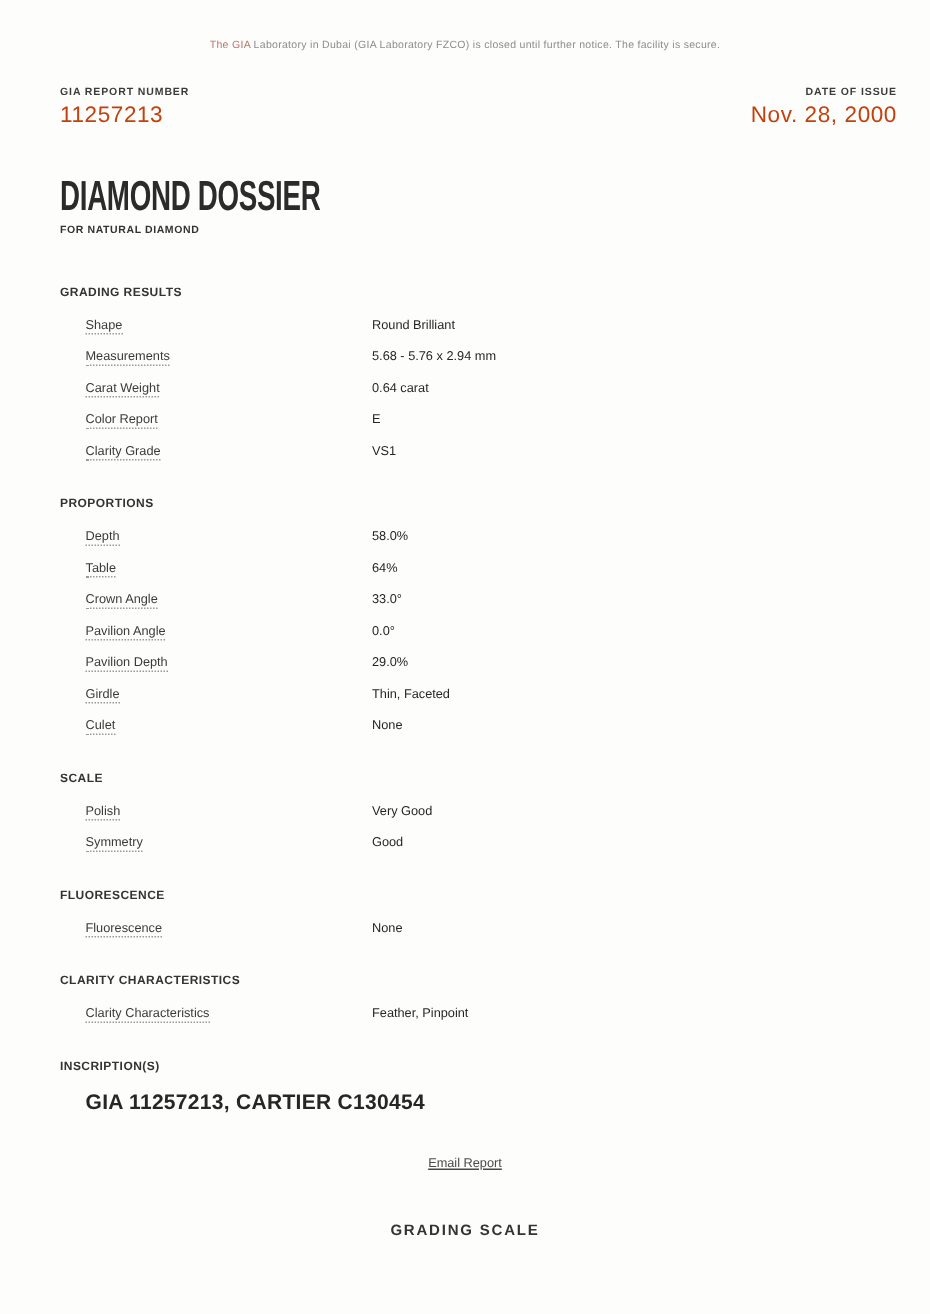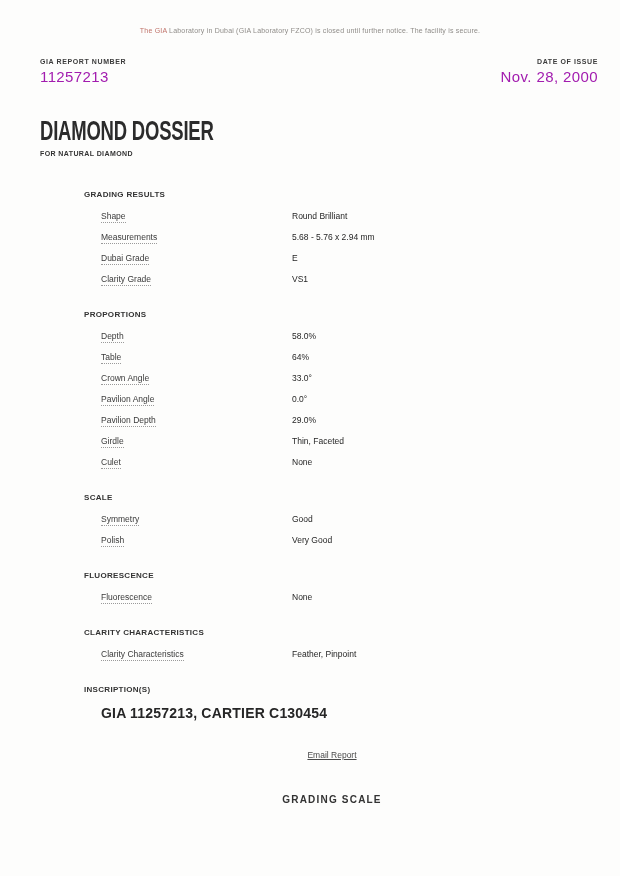--- a/index.html
+++ b/index.html
@@ -15,33 +15,33 @@
   .notice .n-red{color:#c0736a;}
   .notice .n-gray{color:#8f8c88;}
   .header-row{
     position:absolute;top:58px;left:40px;right:22px;
     display:flex;justify-content:space-between;align-items:flex-start;
   }
   .small-label{
     font-size:7px;font-weight:bold;letter-spacing:.6px;color:#3c3c3c;
   }
   .big-value{
-    font-size:15px;color:#a21caf;margin-top:3px;letter-spacing:.4px;
+    font-size:15px;color:#c2410c;margin-top:3px;letter-spacing:.4px;
   }
   .date-block{text-align:right;}
   .title-block{position:absolute;top:117px;left:40px;}
   .title-block h1{
     margin:0;font-size:28px;font-weight:bold;color:#2b2b2b;
     transform:scaleX(.66);transform-origin:0 0;white-space:nowrap;
     letter-spacing:-.3px;line-height:1;
   }
   .title-block .subtitle{
     font-size:7px;font-weight:bold;letter-spacing:.4px;color:#333;margin-top:5px;
   }
-  .content{position:absolute;top:190px;left:0;right:0;padding-left:44px;}
+  .content{position:absolute;top:190px;left:0;right:0;}
   .section{margin-top:26px;}
   .section:first-child{margin-top:0;}
   .section-heading{
     margin-left:40px;font-size:8px;font-weight:bold;letter-spacing:.3px;
     color:#333;height:10px;line-height:10px;
   }
   .row{
     margin:11px 17px 0 57px;display:flex;align-items:center;
     height:10px;line-height:10px;font-size:8.5px;
   }
@@ -97,21 +97,25 @@
       <div class="section-heading">GRADING RESULTS</div>
       <div class="row">
         <span class="row-label"><span class="lbl">Shape</span></span>
         <span class="row-value">Round Brilliant</span>
       </div>
       <div class="row">
         <span class="row-label"><span class="lbl">Measurements</span></span>
         <span class="row-value">5.68 - 5.76 x 2.94 mm</span>
       </div>
       <div class="row">
-        <span class="row-label"><span class="lbl">Dubai Grade</span></span>
+        <span class="row-label"><span class="lbl">Carat Weight</span></span>
+        <span class="row-value">0.64 carat</span>
+      </div>
+      <div class="row">
+        <span class="row-label"><span class="lbl">Color Report</span></span>
         <span class="row-value">E</span>
       </div>
       <div class="row">
         <span class="row-label"><span class="lbl">Clarity Grade</span></span>
         <span class="row-value">VS1</span>
       </div>
     </div>
 
     <div class="section">
       <div class="section-heading">PROPORTIONS</div>
@@ -141,26 +145,26 @@
       </div>
       <div class="row">
         <span class="row-label"><span class="lbl">Culet</span></span>
         <span class="row-value">None</span>
       </div>
     </div>
 
     <div class="section">
       <div class="section-heading">SCALE</div>
       <div class="row">
+        <span class="row-label"><span class="lbl">Polish</span></span>
+        <span class="row-value">Very Good</span>
+      </div>
+      <div class="row">
         <span class="row-label"><span class="lbl">Symmetry</span></span>
         <span class="row-value">Good</span>
-      </div>
-      <div class="row">
-        <span class="row-label"><span class="lbl">Polish</span></span>
-        <span class="row-value">Very Good</span>
       </div>
     </div>
 
     <div class="section">
       <div class="section-heading">FLUORESCENCE</div>
       <div class="row">
         <span class="row-label"><span class="lbl">Fluorescence</span></span>
         <span class="row-value">None</span>
       </div>
     </div>

